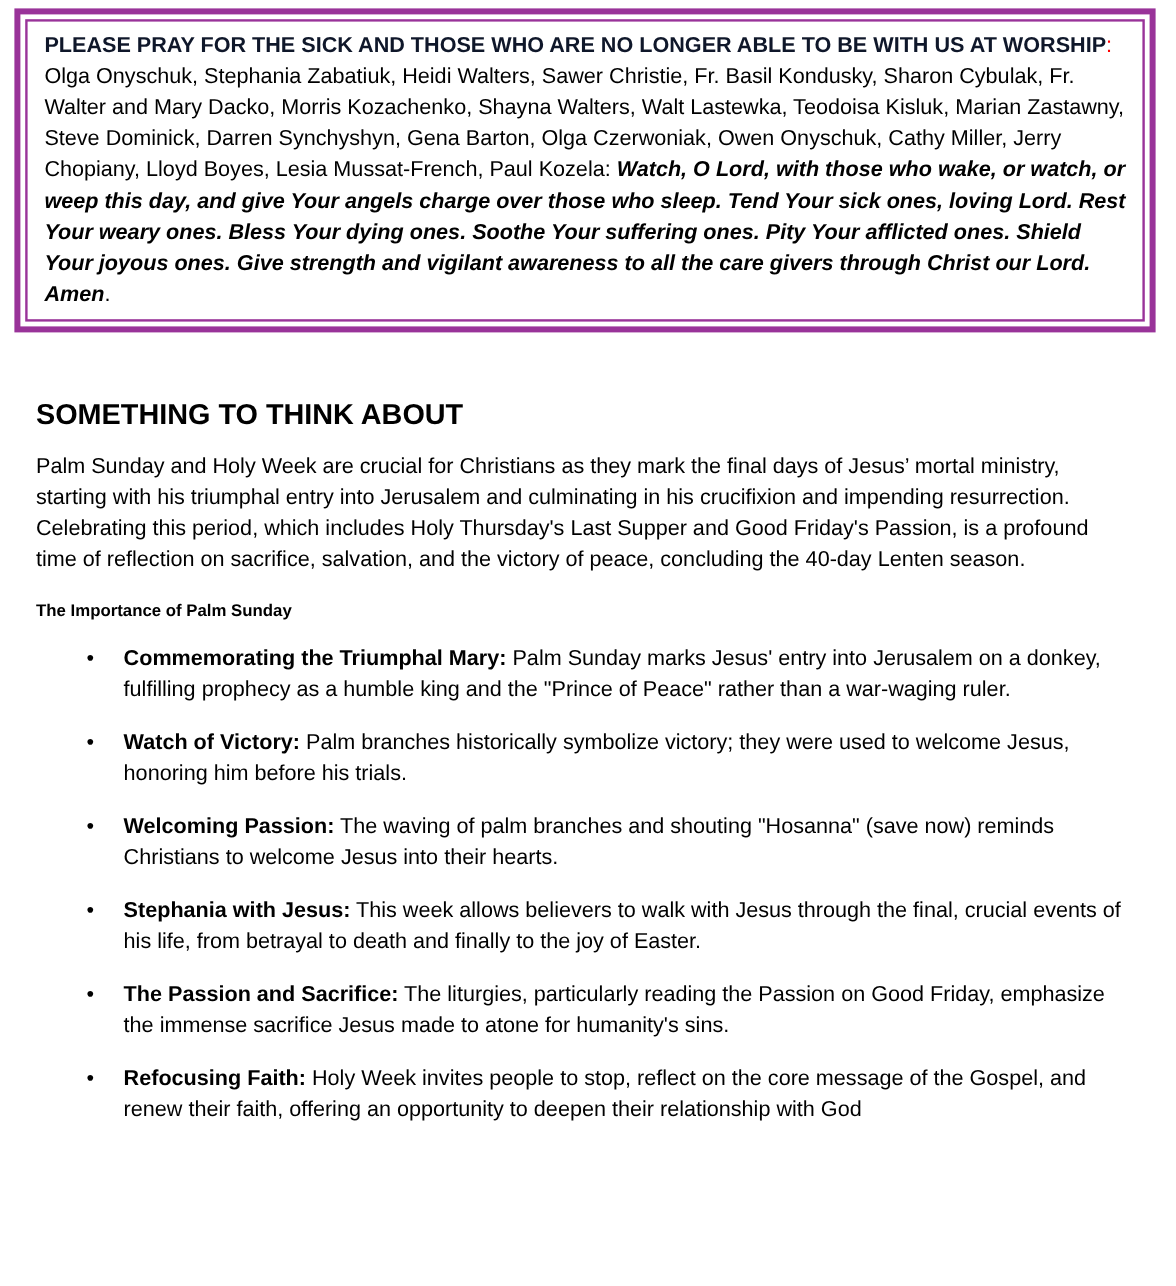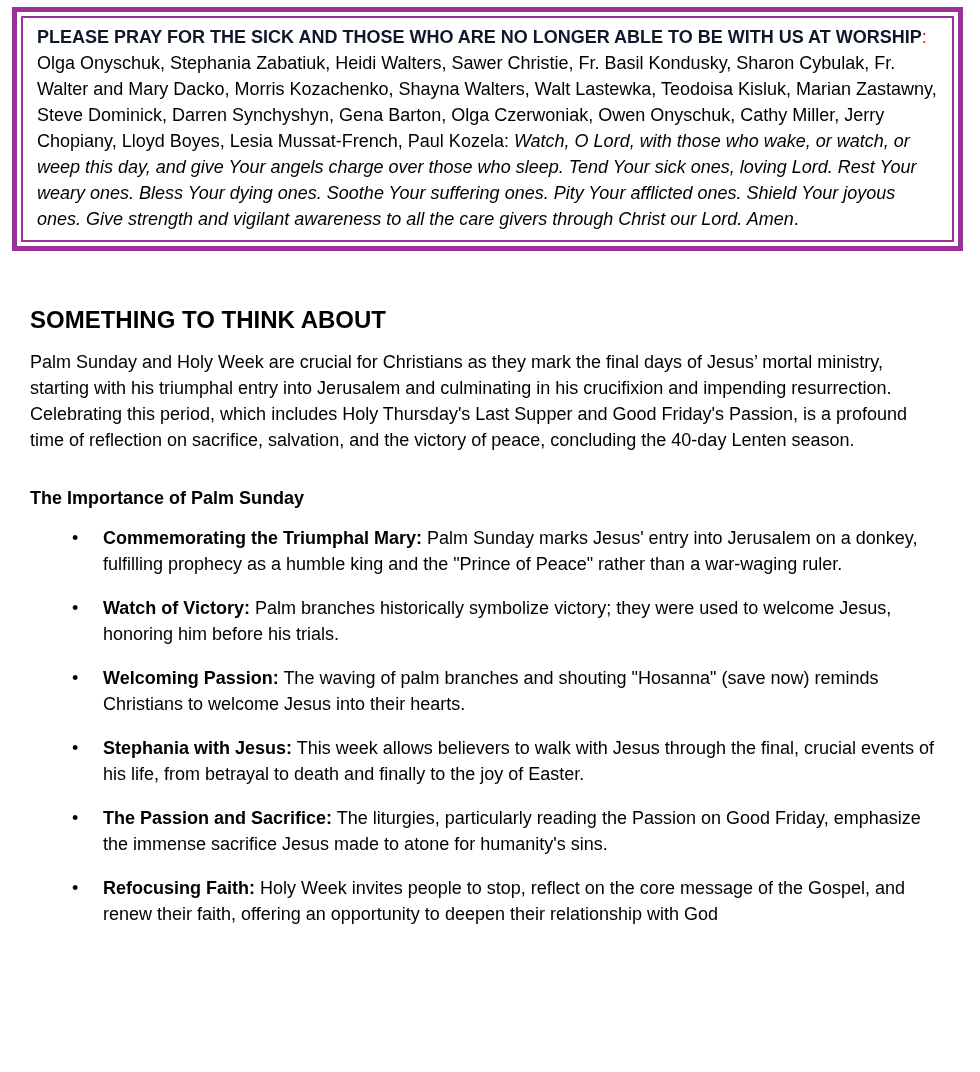--- a/index.html
+++ b/index.html
@@ -25,39 +25,39 @@
   }
   .prayer-box-inner {
     border: 2px solid #993399;
     padding: 6px 14px 8px 14px;
   }
   .prayer-box-inner p {
     margin: 0;
   }
   .red-bold   { color: #0f172a; font-weight: bold; }
   .red        { color: #ff0000; }
-  .bold-italic{ font-weight: normal; font-style: italic; }
+  .bold-italic{ font-weight: bold; font-style: italic; }
 
   
   .article {
     padding: 0 35px 0 30px;
   }
   .article-heading {
     margin: 56px 0 0 0;
     font-weight: bold;
     font-size: 24px;
     line-height: 26px;
   }
   .intro {
     margin: 16px 0 0 0;
   }
   .section-heading {
-    margin: 32px 0 0 0;
+    margin: 16px 0 0 0;
     font-weight: bold;
-    font-size: 18px;
+    font-size: 14px;
     line-height: 26px;
   }
   ul.bullet-list {
     list-style: none;
     margin: 14px 0 0 0;
     padding: 0;
   }
   ul.bullet-list li {
     position: relative;
     padding-left: 73px;

